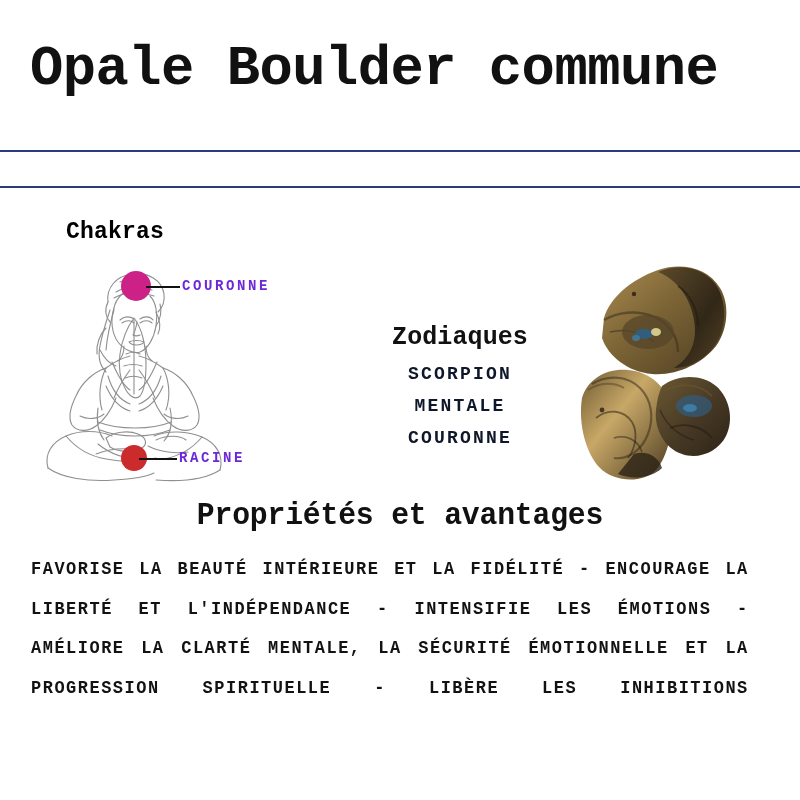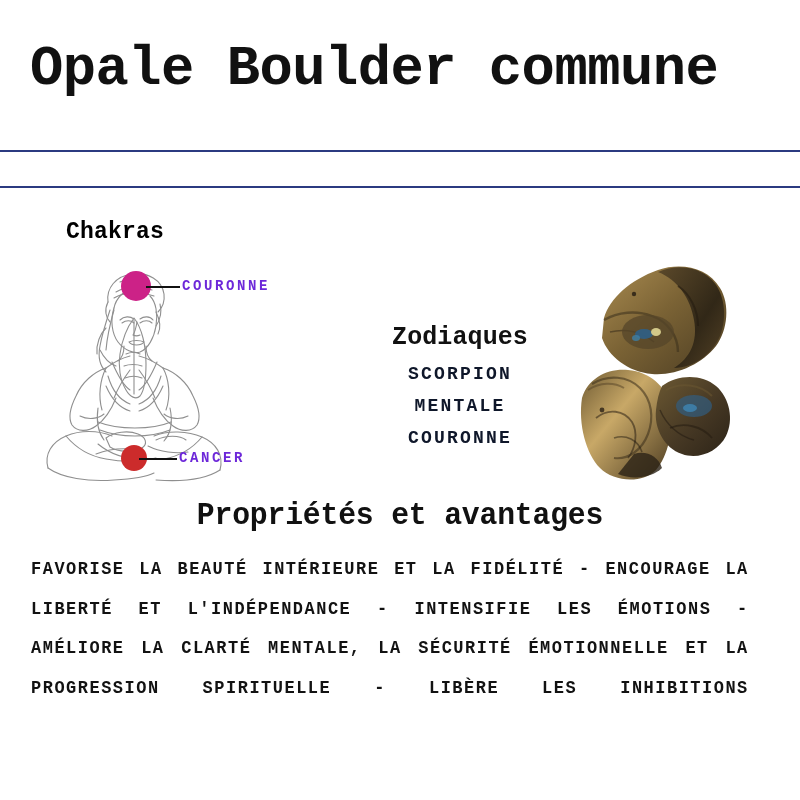--- a/index.html
+++ b/index.html
@@ -170,21 +170,21 @@
       <circle cx="100" cy="28" r="15" fill="#cc2287"></circle>
 
       <circle cx="98" cy="200" r="13" fill="#cc2b2b"></circle>
     </svg>
   </div>
 
   <div class="lead lead-crown"></div>
   <div class="chakra-label label-crown">COURONNE</div>
 
   <div class="lead lead-root"></div>
-  <div class="chakra-label label-root">CANCER</div>
+  <div class="chakra-label label-root">RACINE</div>
 
   <div class="zodiac">
     <div class="zodiac-head">Zodiaques</div>
     <ul class="zodiac-list">
       <li>SCORPION</li>
       <li>MENTALE</li>
       <li>COURONNE</li>
     </ul>
   </div>
 

